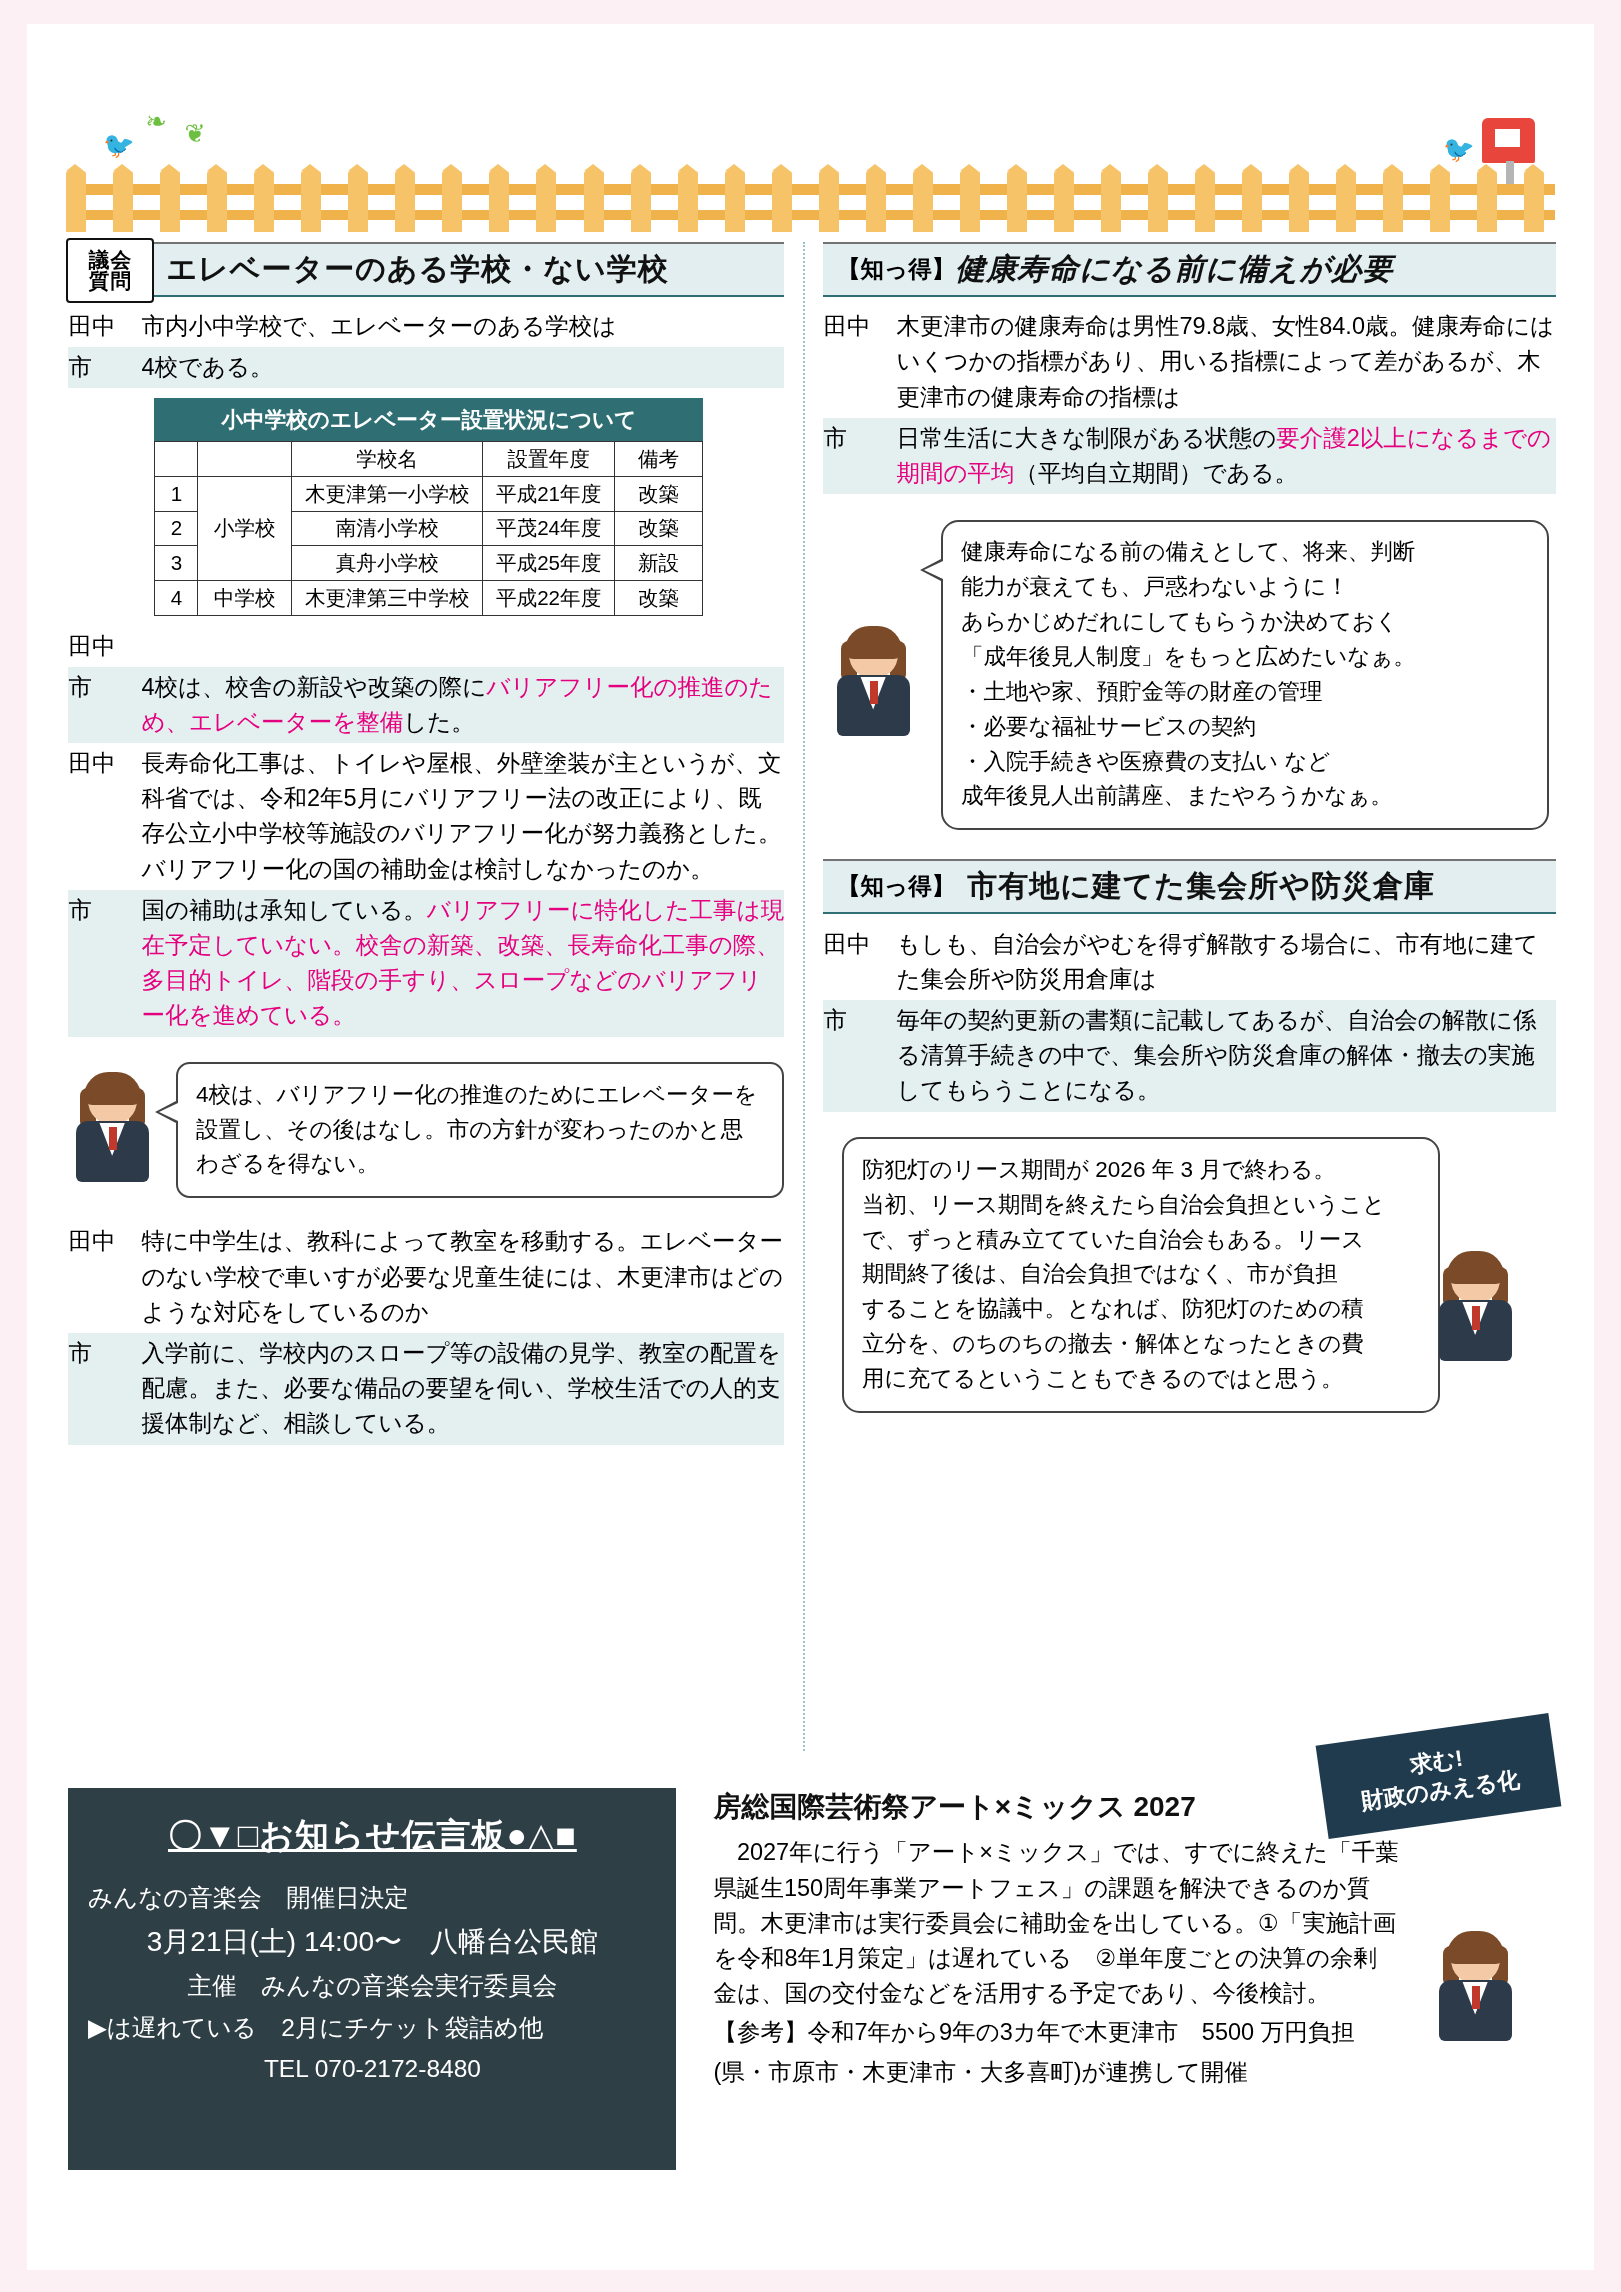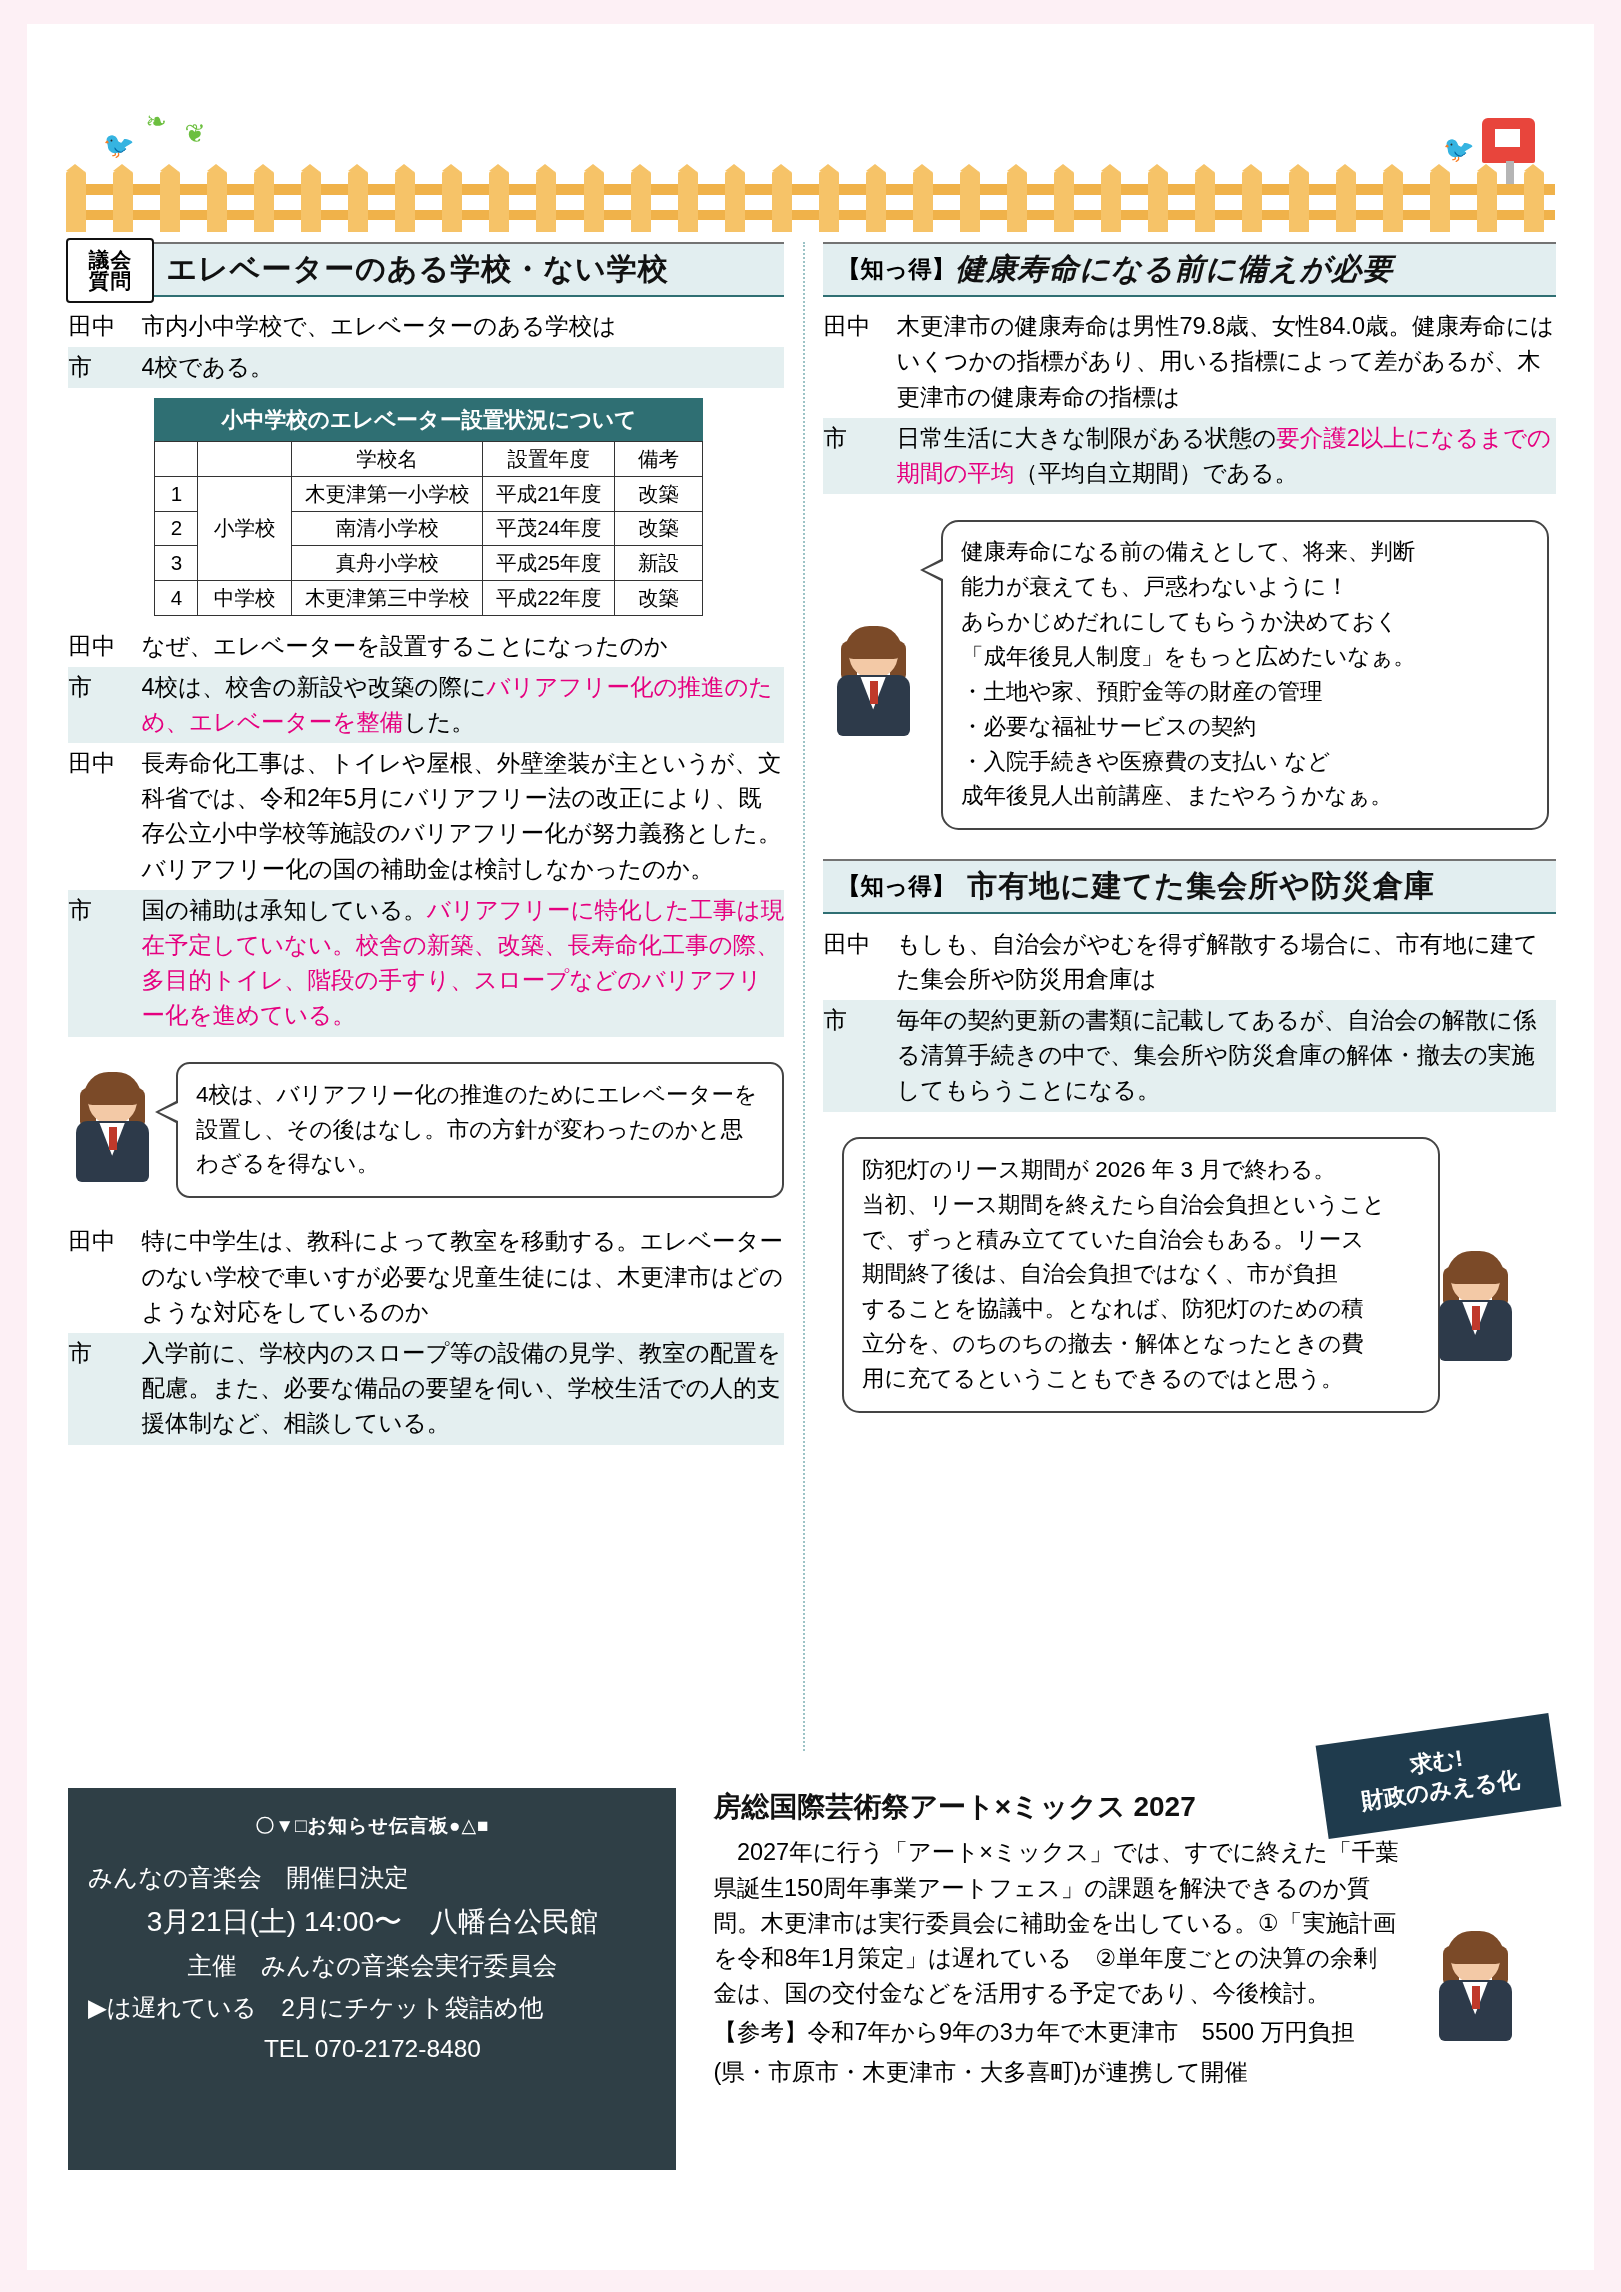--- a/index.html
+++ b/index.html
@@ -154,21 +154,21 @@
   .av-tie{
     position:absolute;left:39px;top:51px;width:7.8px;height:23.5px;background:#c0392b;
   }
 
   
   .notice{
     position:absolute;left:41px;top:1764px;width:608px;height:382px;
     background:#2f3f46;color:#fff;padding:17.6px 19.6px;box-sizing:border-box;
   }
   .notice h3{
-    margin:7.8px 0 21.6px;text-align:center;font-size:19px;font-weight:bold;letter-spacing:1px;
+    margin:7.8px 0 21.6px;text-align:center;font-size:34px;font-weight:bold;letter-spacing:1px;text-decoration:underline;
   }
   .notice p{margin:5.9px 0;font-size:24.5px;line-height:1.45;}
   .notice .c{text-align:center;}
   .notice .big{font-size:28px;}
 
   
   .art{
     position:absolute;left:686px;top:1764px;width:843px;
   }
   .art-title{
@@ -295,21 +295,20 @@
             <td>平成22年度</td>
             <td>改築</td>
           </tr>
         </tbody>
           </table>
       </div>
 
       <div class="qa">
         <div class="qa-row">
           <div class="who">田中</div>
-          <div class="txt">なぜ、エレベーターを設置することになったのか</div>
         </div>
         <div class="qa-row shade">
           <div class="who">市</div>
           <div class="txt">
             <span>4校は、校舎の新設や改築の際に</span><span class="pink">バリアフリー化の推進のため、エレベーターを整備</span><span>した。</span>
           </div>
         </div>
         <div class="qa-row">
           <div class="who">田中</div>
           <div class="txt">長寿命化工事は、トイレや屋根、外壁塗装が主というが、文科省では、令和2年5月にバリアフリー法の改正により、既存公立小中学校等施設のバリアフリー化が努力義務とした。バリアフリー化の国の補助金は検討しなかったのか。</div>

